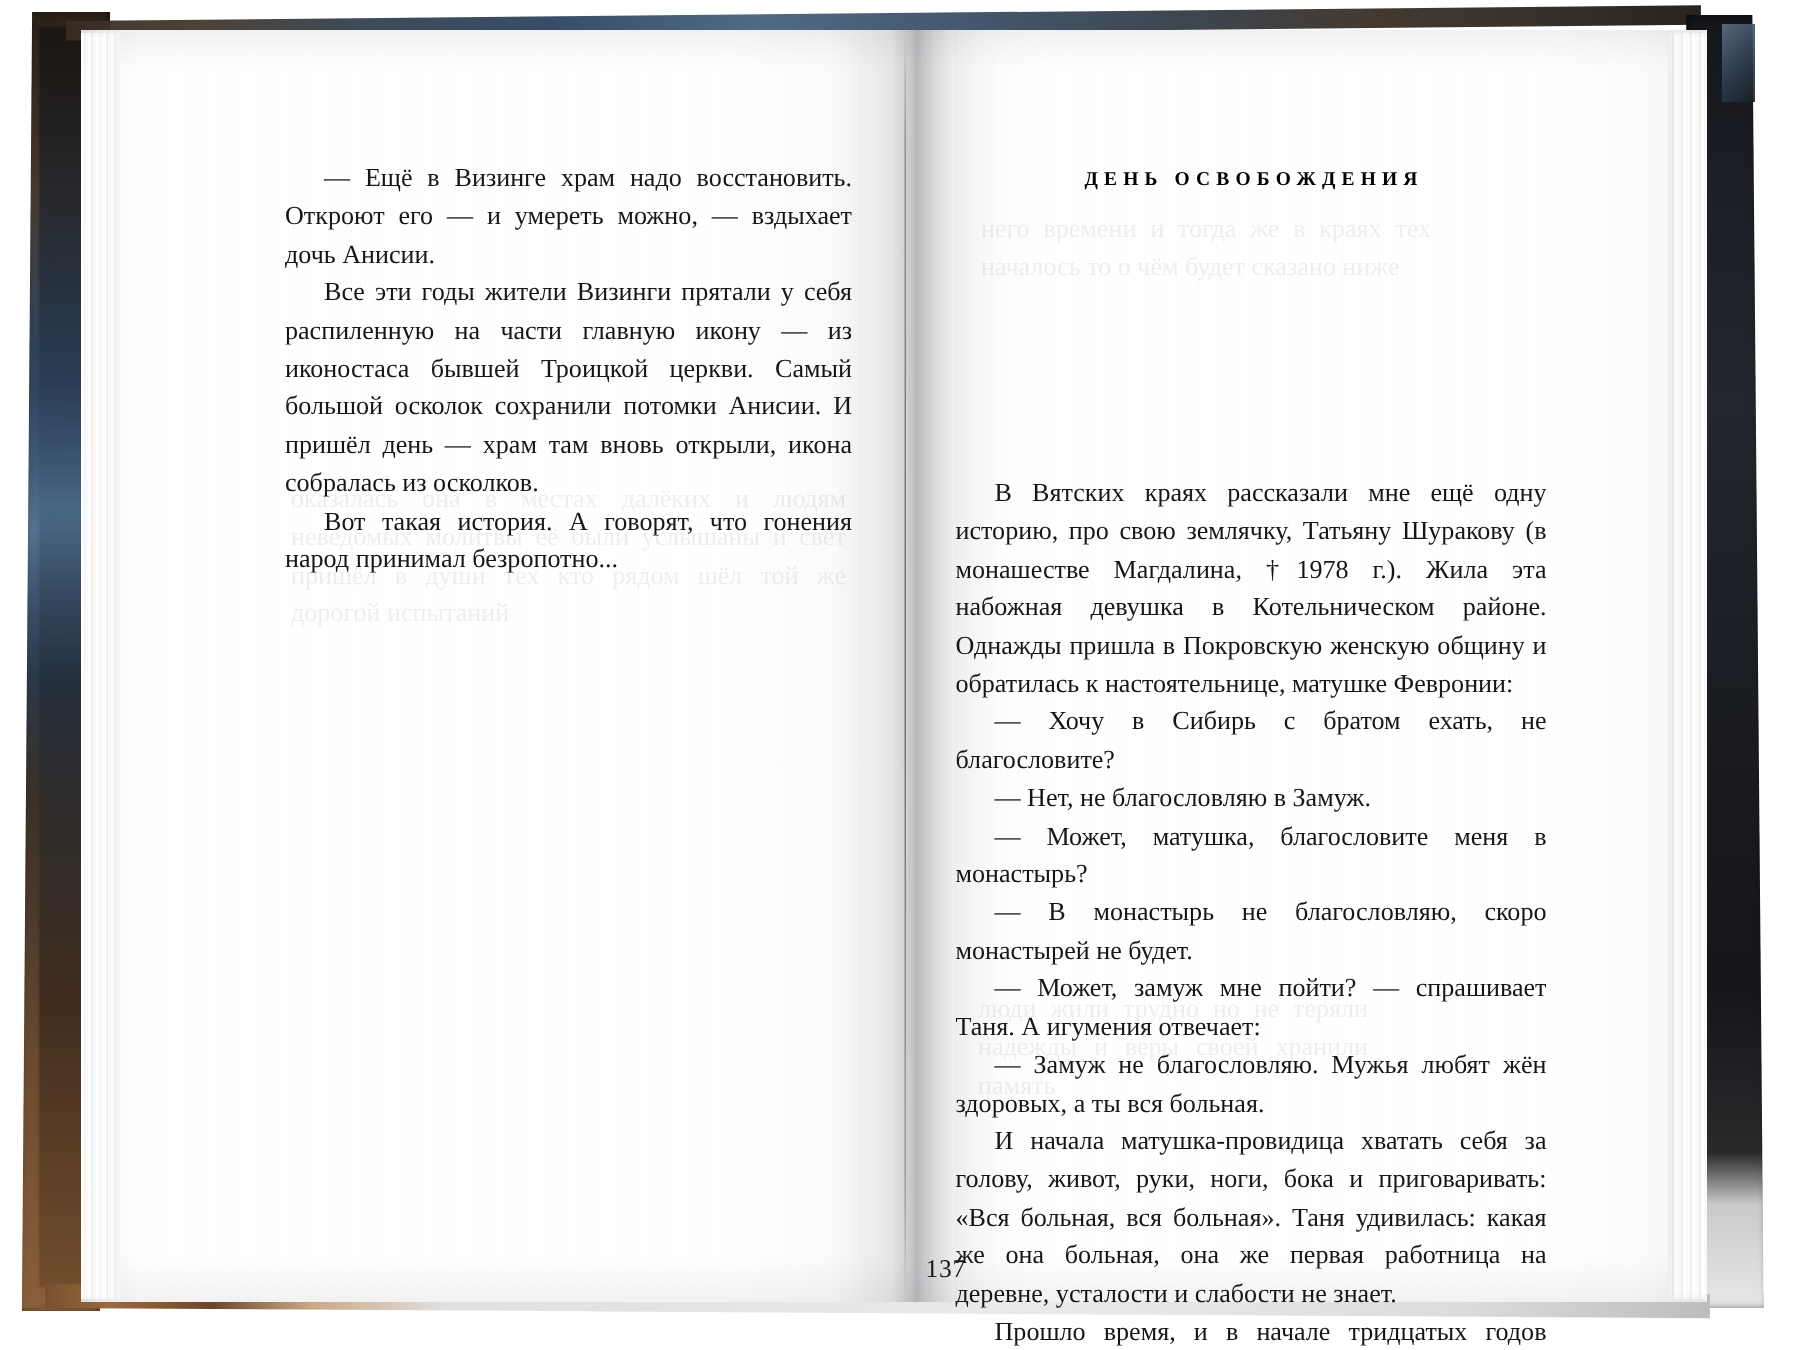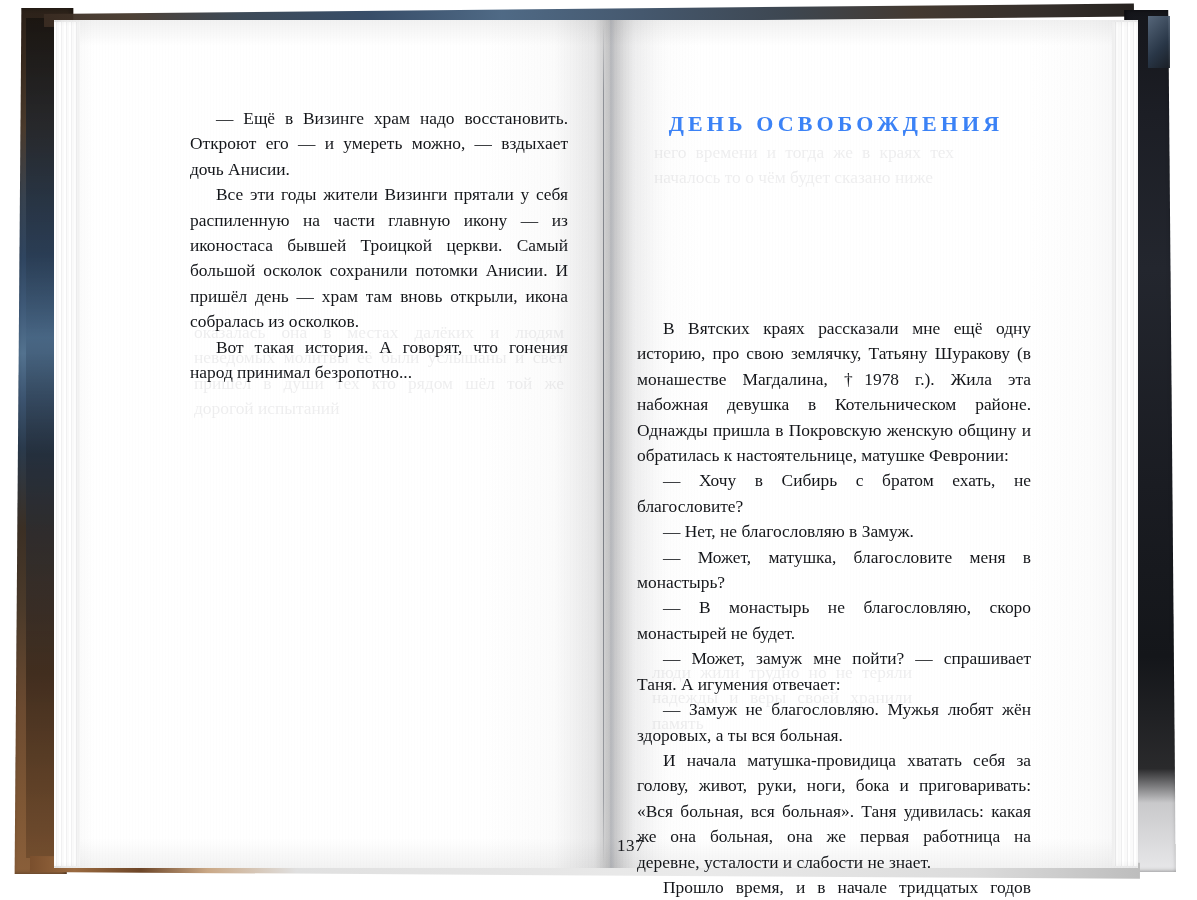--- a/index.html
+++ b/index.html
@@ -249,23 +249,23 @@
   }
 
   .chapter-heading {
     position: absolute;
     left: 583px;
     top: 91px;
     width: 394px;
     text-align: center;
     font-family: "Liberation Serif", serif;
     font-weight: bold;
-    font-size: 22px;
+    font-size: 13px;
     letter-spacing: 4.1px;
-    color: #3b82f6;
+    color: #000000;
     text-indent: 4px;
   }
 
   .folio {
     position: absolute;
     left: 563px;
     top: 816px;
     width: 394px;
     text-align: left;
     font-family: "Liberation Serif", serif;

